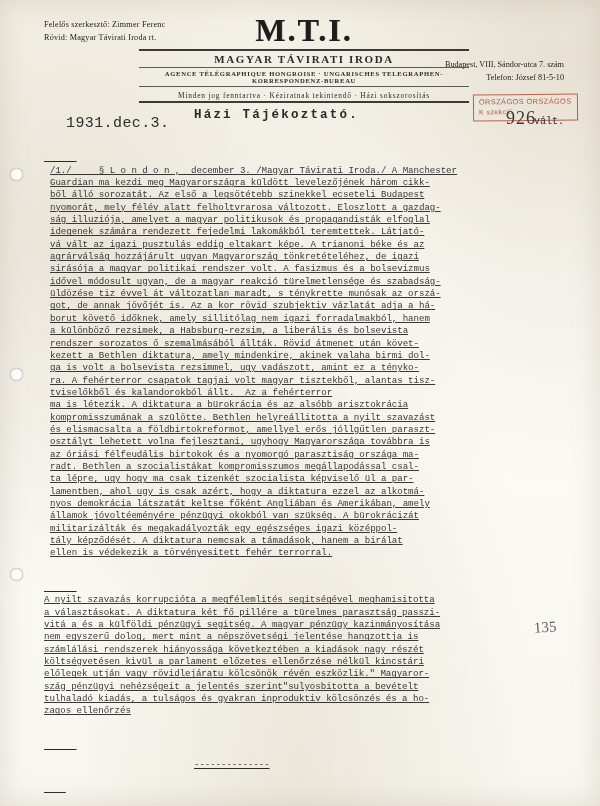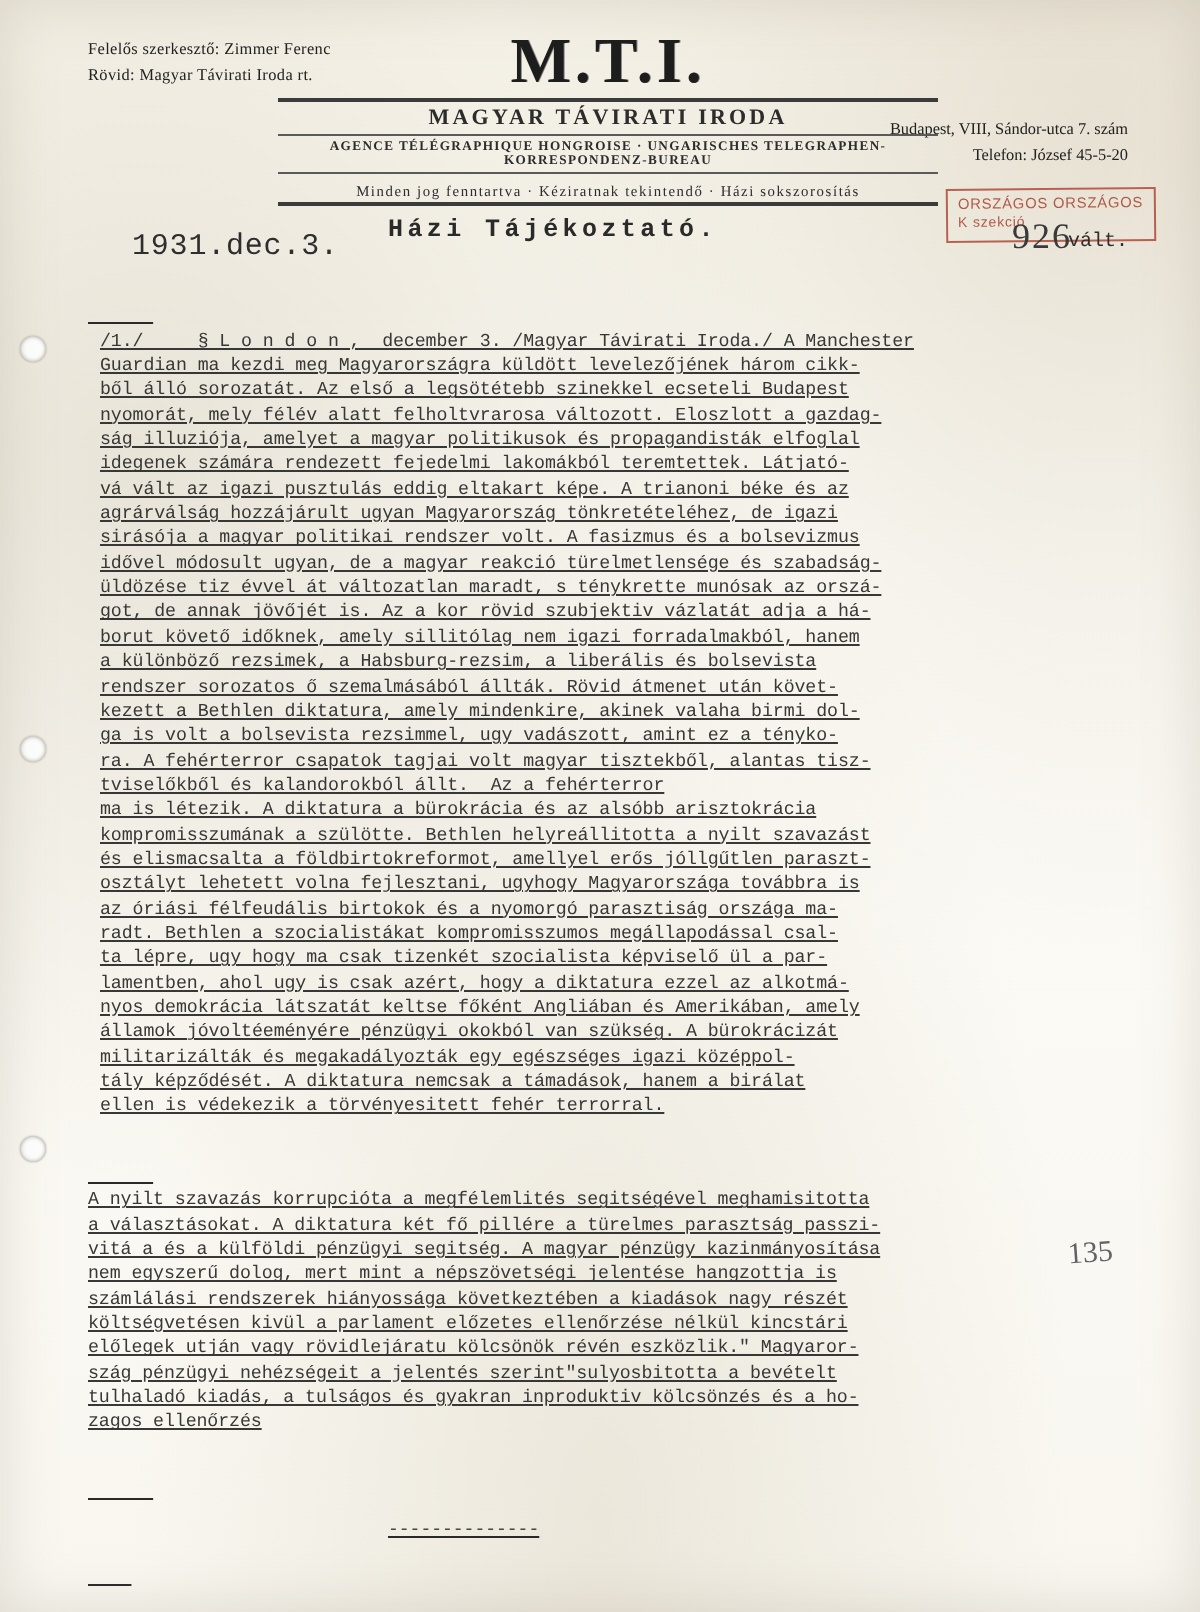--- a/index.html
+++ b/index.html
@@ -239,21 +239,21 @@
 
   <div class="sheet">
 
     <div class="letterhead">
       <div class="lh-left">
         <div>Felelős szerkesztő: Zimmer Ferenc</div>
         <div>Rövid: Magyar Távirati Iroda rt.</div>
       </div>
       <div class="lh-right">
         <div>Budapest, VIII, Sándor-utca 7. szám</div>
-        <div>Telefon: József 45-5-20</div>
+        <div>Telefon: József 81-5-10</div>
       </div>
       <div class="mti-title">M.T.I.</div>
       <div class="mti-bar">
         <div class="bar-rule"></div>
         <div class="bar-line1">MAGYAR TÁVIRATI IRODA</div>
         <div class="bar-rule thin"></div>
         <div class="bar-line2">AGENCE TÉLÉGRAPHIQUE HONGROISE · UNGARISCHES TELEGRAPHEN-KORRESPONDENZ-BUREAU</div>
         <div class="bar-rule thin"></div>
         <div class="bar-line3">Minden jog fenntartva · Kéziratnak tekintendő · Házi sokszorosítás</div>
         <div class="bar-rule"></div>

